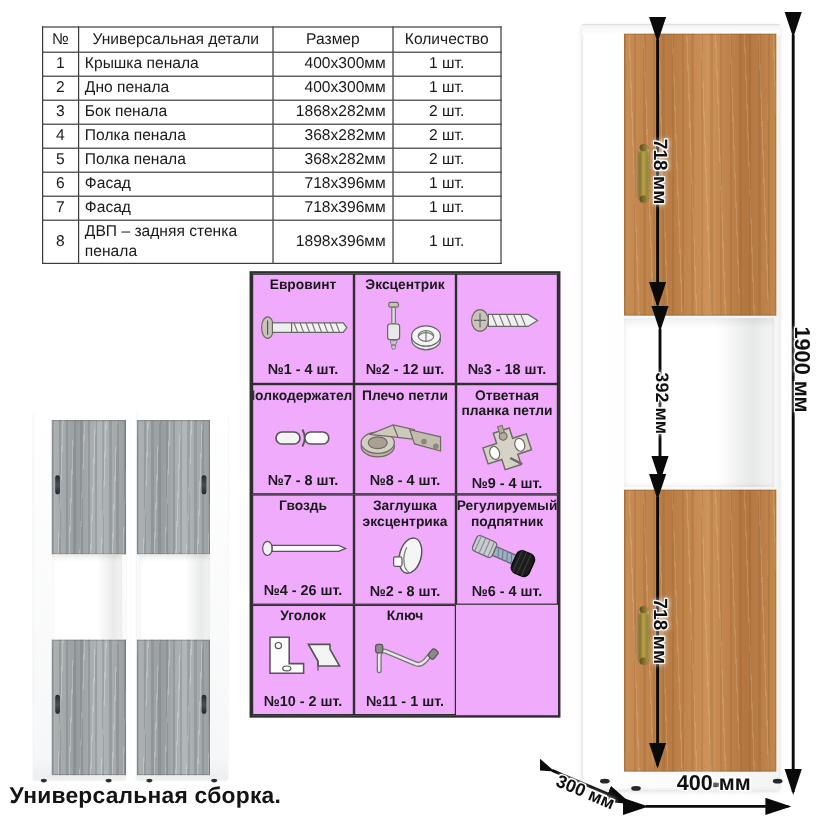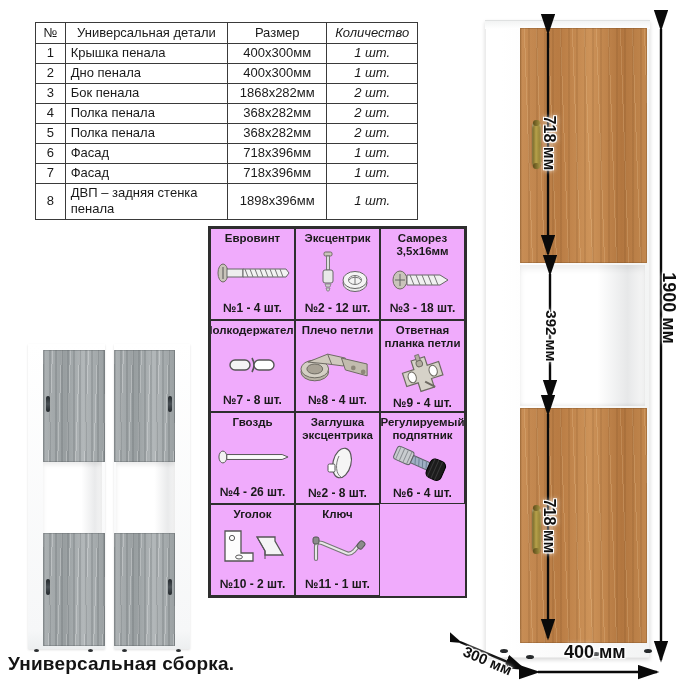--- a/index.html
+++ b/index.html
@@ -8,22 +8,22 @@
   .screen { position:relative; width:700px; height:700px; background:#fff; }
 
   
   .parts-table { position:absolute; left:35px; top:22px; width:383px;
                  border-collapse:collapse; font-size:13px; }
   .parts-table th, .parts-table td { border:1.5px solid #3a3a3a; padding:1px 5px; line-height:1.25; }
   .parts-table th { font-weight:400; text-align:center; height:21px; }
   .parts-table td { height:20px; }
   .col-num   { width:30px;  text-align:center; }
   .col-name  { width:166px; text-align:left; }
-  .col-size  { width:100px; text-align:center; }
-  .col-qty   { width:91px;  text-align:center;font-style:italic; }
+  .col-size  { width:100px; text-align:right; }
+  .col-qty   { width:91px;  text-align:center; }
 
   
   .hw-grid { position:absolute; left:208px; top:226px; width:259px; height:372px;
              display:grid; grid-template-columns:repeat(3,1fr); grid-template-rows:repeat(4,1fr);
              border:2px solid #2e2e2e; background:#f0abfc; }
   .hw-cell { border:1.2px solid #2e2e2e; display:flex; flex-direction:column;
              align-items:center; padding:3px 2px 4px; overflow:hidden; }
   .hw-name { font-weight:700; font-size:11.5px; line-height:1.15; text-align:center; }
   .hw-icon { flex:1; display:flex; align-items:center; justify-content:center; width:100%; }
   .hw-count{ font-weight:700; font-size:12px; text-align:center; }
@@ -180,21 +180,20 @@
           <ellipse cx="56" cy="30" rx="12" ry="8.5" fill="#f4f4f4" stroke="#666"></ellipse>
           <ellipse cx="56" cy="30" rx="6.5" ry="4.5" fill="none" stroke="#777"></ellipse>
           <path d="M50 30 a6.5 4.5 0 0 1 12 0" fill="none" stroke="#777"></path>
           <line x1="56" y1="25.5" x2="56" y2="34.5" stroke="#777"></line>
         </svg>
       </div>
       <div class="hw-count">№2 - 12 шт.</div>
     </div>
 
     <div class="hw-cell">
-      <div class="hw-name">Саморез 3,5х16мм</div>
       <div class="hw-icon">
         <svg width="70" height="30" viewBox="0 0 70 30">
           <ellipse cx="12" cy="15" rx="7" ry="9" class="metal"></ellipse>
           <path d="M12 9 v12 M7 15 h10" stroke="#666" fill="none"></path>
           <path d="M19 10 H52 L60 15 L52 20 H19 Z" fill="#f0f0f0" stroke="#666"></path>
           <path d="M22 10 l4 10 M28 10 l4 10 M34 10 l4 10 M40 10 l4 10 M46 10 l4 10" stroke="#777" fill="none"></path>
         </svg>
       </div>
       <div class="hw-count">№3 - 18 шт.</div>
     </div>

